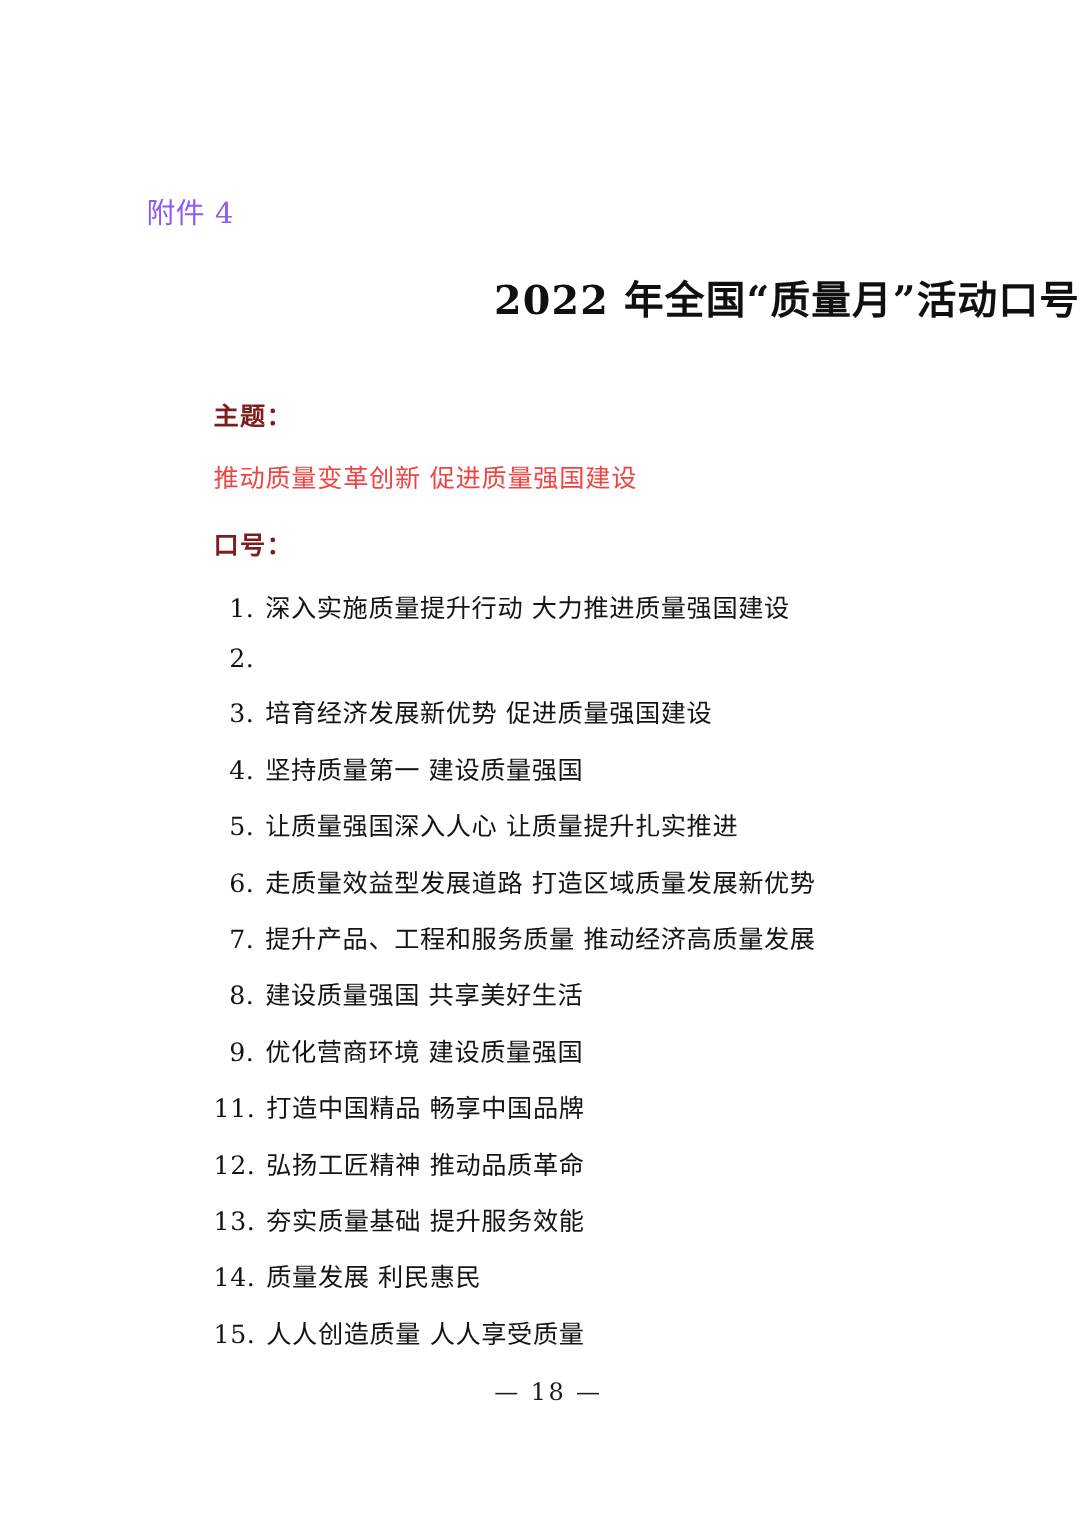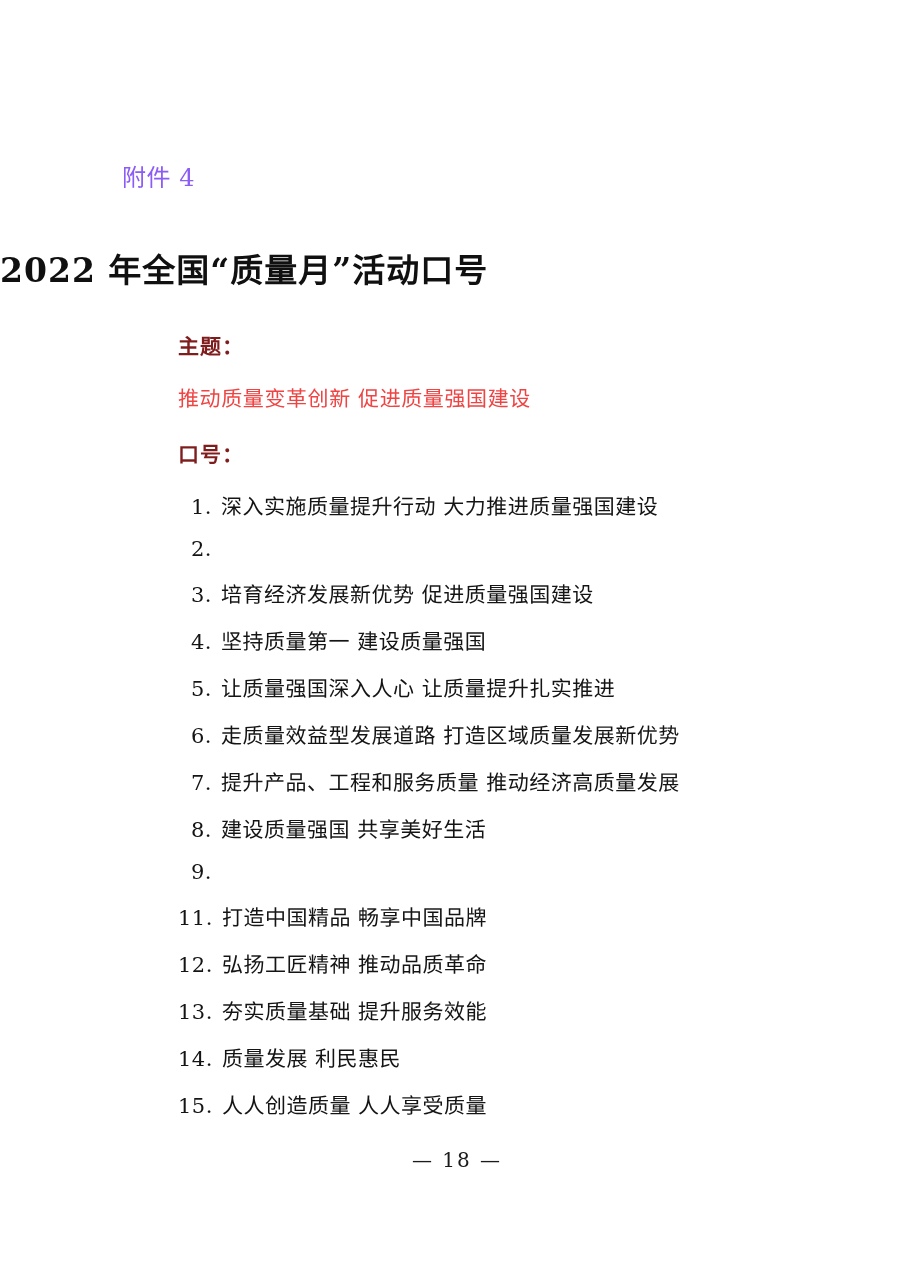--- a/index.html
+++ b/index.html
@@ -28,22 +28,22 @@
     left: 122px;
     top: 158px;
     font-size: 24px;
     letter-spacing: 0.5px;
     color: #8b5cf6;
   }
   .doc-title {
     position: absolute;
     left: 0;
     right: 0;
-    top: 244px;
-    text-align: left;
+    top: 224px;
+    text-align: right;
     font-size: 33px;
     font-weight: bold;
     letter-spacing: 1px;
     color: #101010;
   }
   .body-block {
     position: absolute;
     left: 178px;
     top: 330px;
     width: 640px;
@@ -140,20 +140,21 @@
         <li class="slogan-item">
           <span class="slogan-num">7.</span>
           <span class="slogan-text">提升产品、工程和服务质量  推动经济高质量发展</span>
         </li>
         <li class="slogan-item">
           <span class="slogan-num">8.</span>
           <span class="slogan-text">建设质量强国  共享美好生活</span>
         </li>
         <li class="slogan-item">
           <span class="slogan-num">9.</span>
+          <span class="slogan-text">优化营商环境  建设质量强国</span>
         </li>
         <li class="slogan-item">
           <span class="slogan-num">11.</span>
           <span class="slogan-text">打造中国精品  畅享中国品牌</span>
         </li>
         <li class="slogan-item">
           <span class="slogan-num">12.</span>
           <span class="slogan-text">弘扬工匠精神  推动品质革命</span>
         </li>
         <li class="slogan-item">

